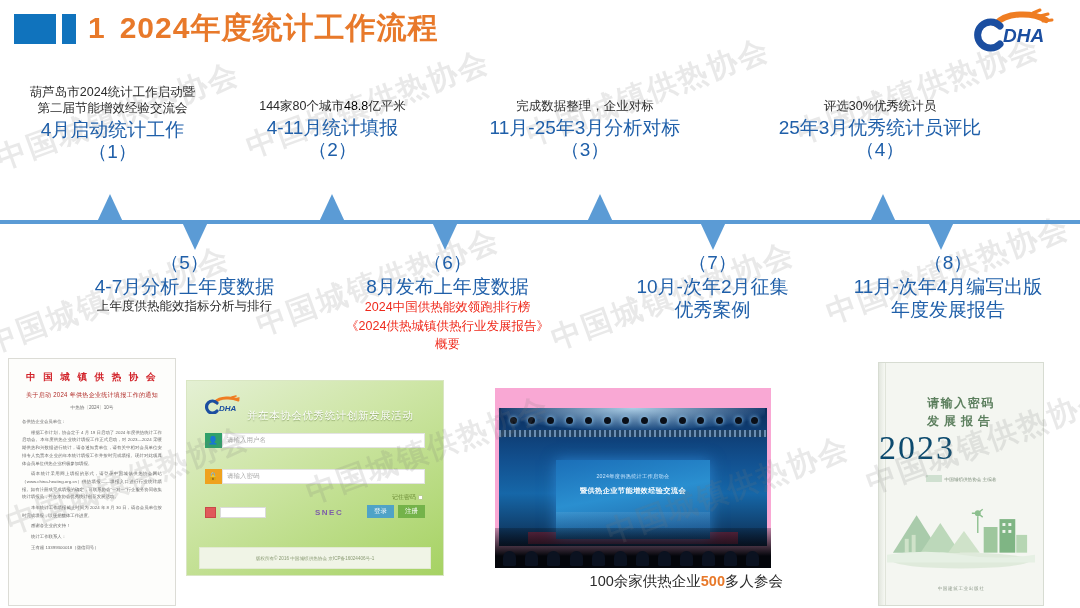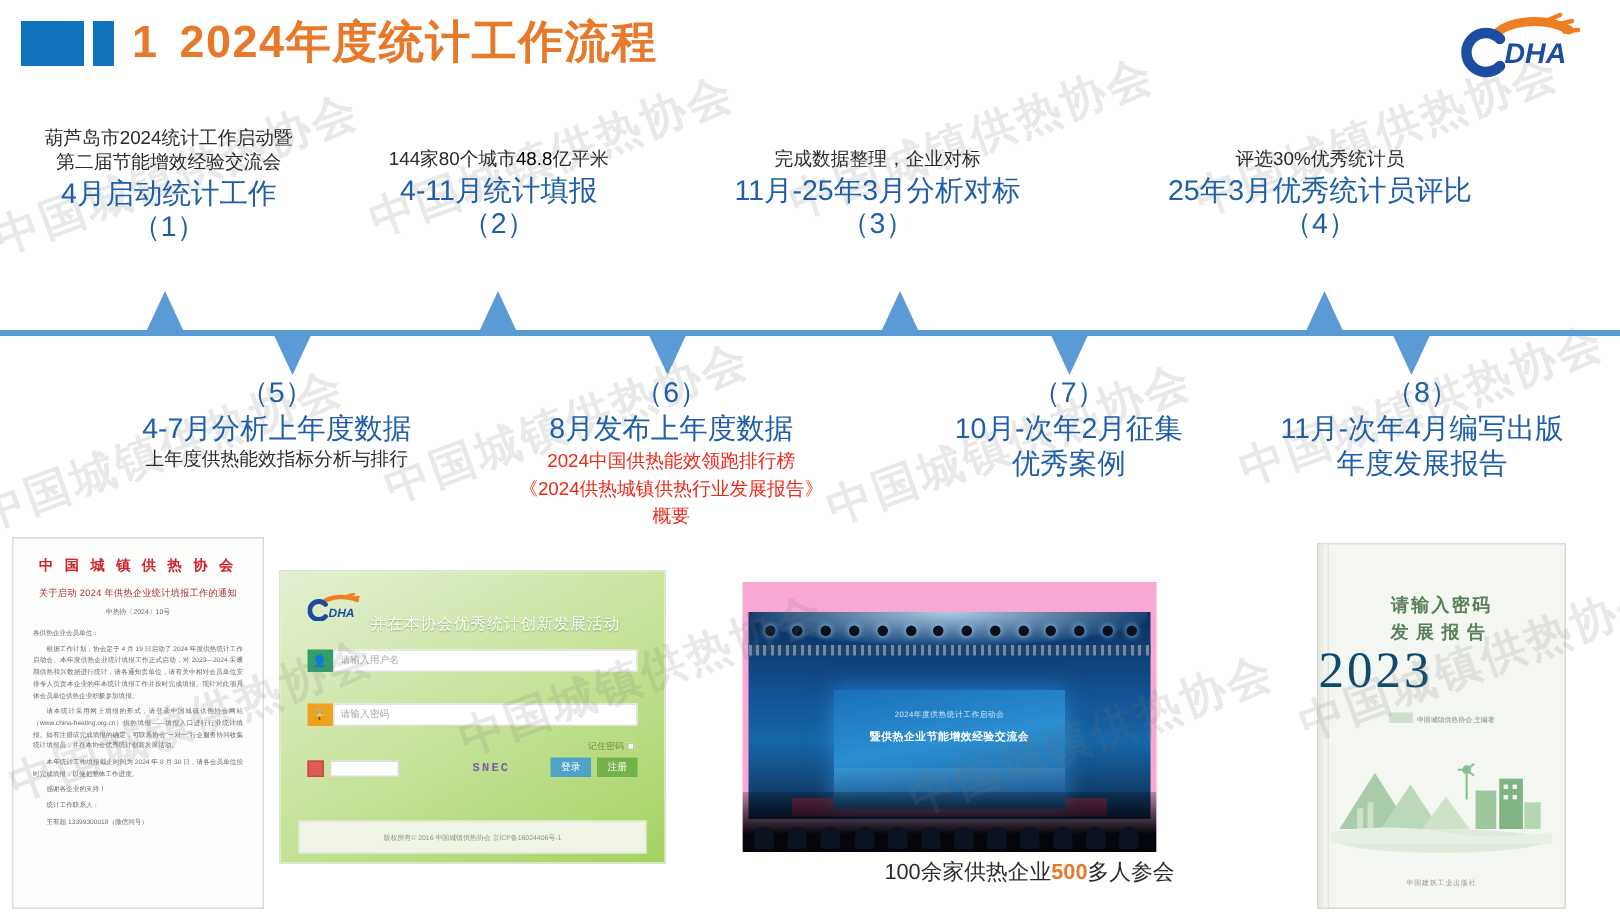--- a/index.html
+++ b/index.html
@@ -122,21 +122,21 @@
   }
   .remember i {
     display: inline-block; width: 5px; height: 5px; background: #fff;
     border: 1px solid #b9cf90; vertical-align: -1px; margin-left: 2px;
   }
   .lrow.r3 { top: 114px; align-items: center; }
   .cap-ico { width: 11px; height: 11px; background: #e05a5a; border: 1px solid #c94848; }
   .cap-box { width: 46px; height: 11px; background: #fff; border: 1px solid #dcdcdc; margin-left: 4px; }
   .cap-txt {
     margin-left: 9px; font-size: 8px; font-weight: 700; color: #7d5ea8;
-    letter-spacing: 1.5px; font-family: Liberation Mono, monospace; padding-left: 40px;
+    letter-spacing: 1.5px; font-family: Liberation Sans, sans-serif; padding-left: 40px;
   }
   .lbtns { position: absolute; right: 6px; top: 114px; display: flex; gap: 4px; }
   .lbtn {
     font-size: 6.5px; color: #fff; padding: 2px 7px;
     background: #4fa3c7;
   }
   .lbtn.green { background: #74b34a; }
   .login-foot {
     position: absolute; left: 12px; right: 12px; bottom: 6px; height: 22px;
     background: #f0f4e6; border: 1px solid #e2ead2;

